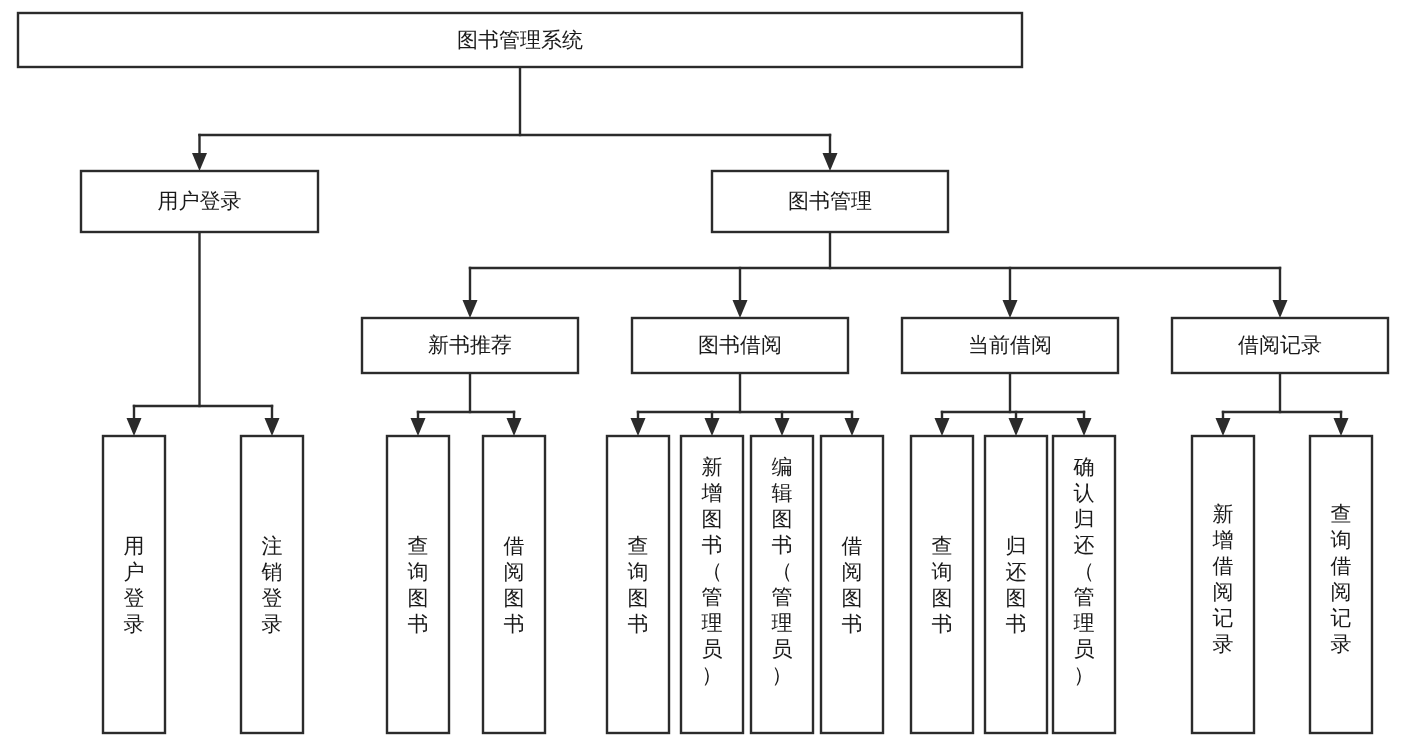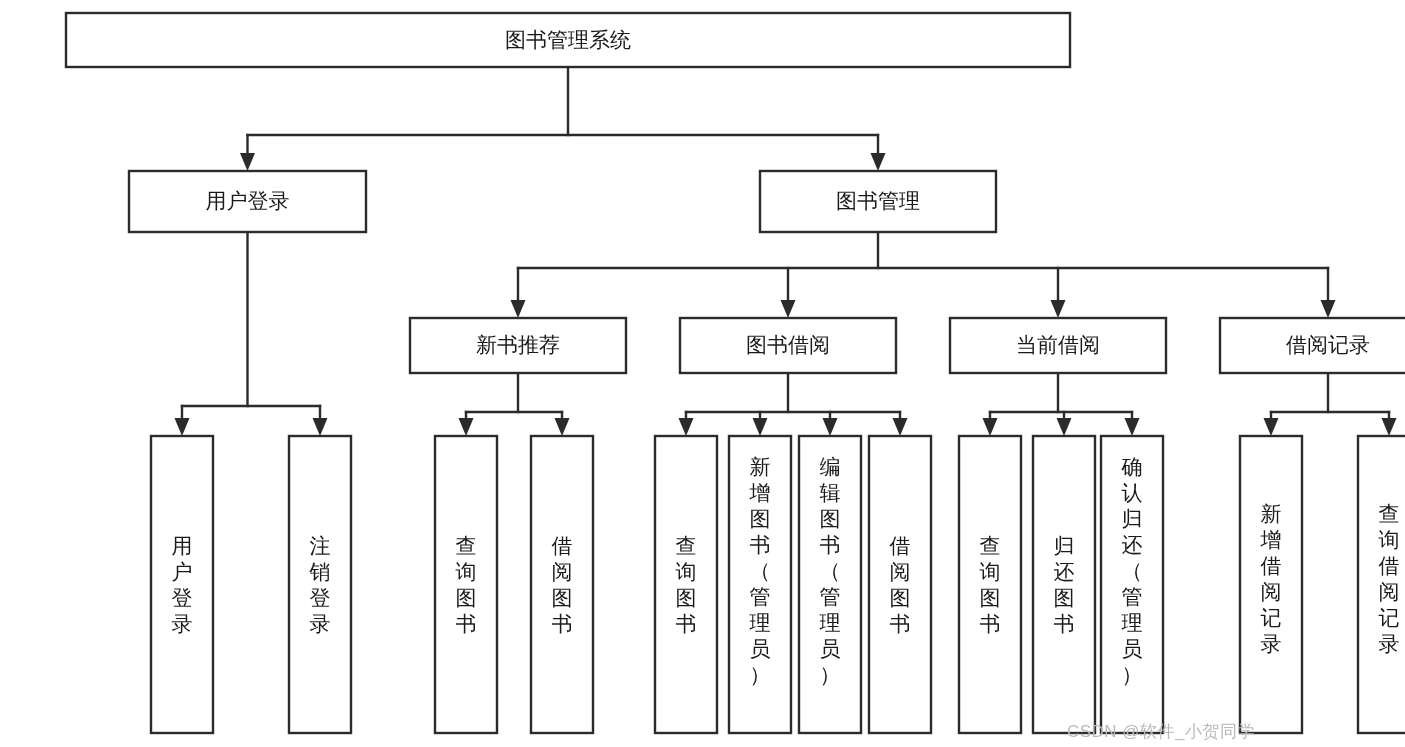--- a/index.html
+++ b/index.html
@@ -11,21 +11,20 @@
     width: 1405px;
     height: 747px;
     overflow: hidden;
     font-family: "Liberation Sans", "DejaVu Sans", sans-serif;
   }
   #diagram-root {
     position: relative;
     width: 1215px;
     height: 747px;
     background: #ffffff;
-    margin-left: 48px;
   }
   svg#flowchart {
     position: absolute;
     left: 0;
     top: 0;
     width: 1405px;
     height: 747px;
   }
   .node-box {
     fill: #ffffff;
@@ -202,14 +201,13 @@
         <g>
           <rect x="1192" y="436" width="62" height="297" class="node-box"></rect>
           <text x="1223" class="node-label-v-glyph"><tspan x="1223" y="520.5">新</tspan><tspan x="1223" y="546.5">增</tspan><tspan x="1223" y="572.5">借</tspan><tspan x="1223" y="598.5">阅</tspan><tspan x="1223" y="624.5">记</tspan><tspan x="1223" y="650.5">录</tspan></text>
         </g>
         <g>
           <rect x="1310" y="436" width="62" height="297" class="node-box"></rect>
           <text x="1341" class="node-label-v-glyph"><tspan x="1341" y="520.5">查</tspan><tspan x="1341" y="546.5">询</tspan><tspan x="1341" y="572.5">借</tspan><tspan x="1341" y="598.5">阅</tspan><tspan x="1341" y="624.5">记</tspan><tspan x="1341" y="650.5">录</tspan></text>
         </g>
       </g>
   </svg>
-  <div class="watermark-text">CSDN @软件_小贺同学</div>
 </div>
 
 </body></html>

